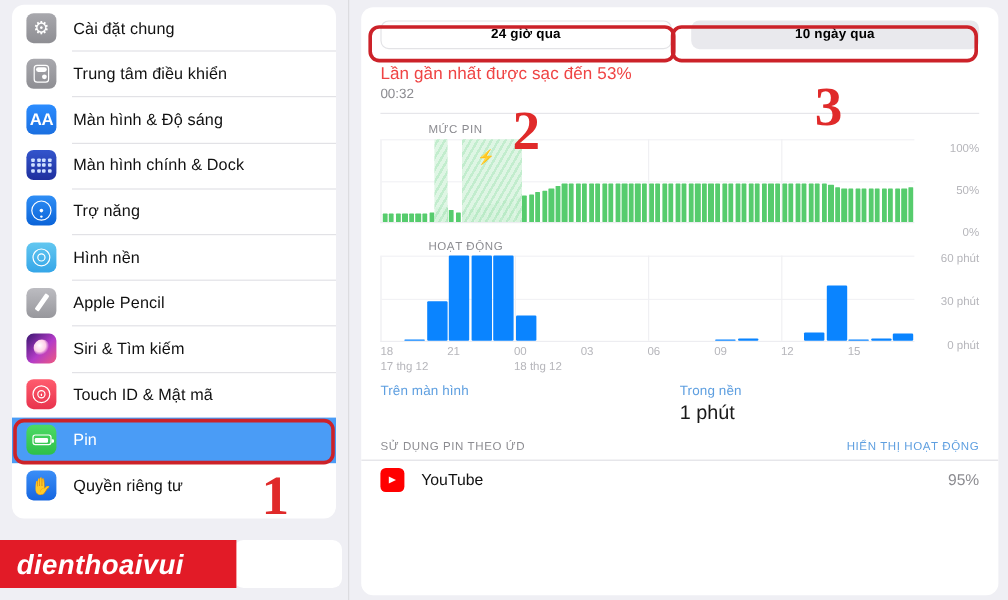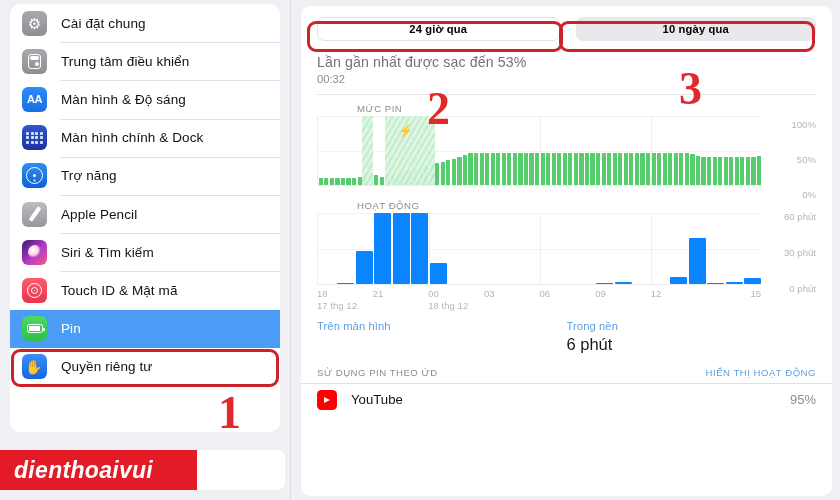--- a/index.html
+++ b/index.html
@@ -71,21 +71,21 @@
   .ico-home   { background: linear-gradient(#3355cc,#1f2f9e); }
   .ico-acc    { background: linear-gradient(#2f8ef5,#0a63d8); }
   .ico-wall   { background: linear-gradient(#63c7f0,#35a6e8); }
   .ico-siri   { background: linear-gradient(135deg,#3a1670,#b43cc8 55%,#f05a7e); }
   .ico-pencil { background: linear-gradient(#bcbcc1,#97979c); }
   .ico-touch  { background: linear-gradient(#ff5c6e,#e8334d); }
   .ico-pin    { background: linear-gradient(#4cd964,#2ec04a); }
   .ico-priv   { background: linear-gradient(#3b8ef7,#1666e0); }
 
   .gear-glyph { color:#fff; font-size:15px; line-height:1; }
-  .aa-glyph { color:#fff; font-size:11px; font-weight:700; letter-spacing:-0.5px;}
+  .aa-glyph { color:#fff; font-size:14px; font-weight:700; letter-spacing:-0.5px;}
   .cc-box { width:13px; height:15px; border:1.6px solid #fff; border-radius:3px; position:relative;}
   .cc-box::before{content:"";position:absolute;left:1px;top:1.4px;width:9px;height:4px;border-radius:2px;background:#fff;}
   .cc-box::after{content:"";position:absolute;right:1px;bottom:1.4px;width:4px;height:4px;border-radius:50%;background:#fff;}
   .home-grid{display:grid;grid-template-columns:repeat(4,3px);grid-template-rows:repeat(3,3px);gap:1.6px;}
   .home-grid i{background:#cfe0ff;border-radius:0.8px;display:block;}
   .acc-ring{width:17px;height:17px;border-radius:50%;border:1.5px solid #fff;display:flex;align-items:center;justify-content:center;}
   .acc-ring b{display:block;width:3px;height:3px;border-radius:50%;background:#fff;box-shadow:0 5px 0 -0.5px #fff;}
   .wall-f{width:15px;height:15px;border-radius:50%;border:1.5px solid #fff;position:relative;}
   .wall-f::before{content:"";position:absolute;inset:3px;border-radius:50%;border:1.3px solid #fff;}
   .siri-sw{width:14px;height:14px;border-radius:50%;background:radial-gradient(circle at 35% 35%,#fff,#ffd0e8 40%,transparent 62%);}
@@ -121,21 +121,21 @@
     flex: 1 1 0;
     height: 24px;
     border-radius: 7px;
     display: flex; align-items: center; justify-content: center;
     font-size: 11.2px; font-weight: 600; color: #000;
     letter-spacing: 0.15px;
   }
   .seg.on  { background: #ffffff; border: 1px solid #e3e3e6; }
   .seg.off { background: #e9e9ed; }
 
-  .lastcharge { font-size: 14.2px; color: #737373; padding-top: 9px; letter-spacing: .1px;}
+  .lastcharge { font-size: 14.2px; color: #ef4444; padding-top: 9px; letter-spacing: .1px;}
   .lastcharge-time { font-size: 11.2px; color: #8c8c91; padding-top: 3px; }
 
   .sep { height:1px; background:#e6e6ea; margin-top:9px; }
 
   .sec-title {
     font-size: 9.6px; color: #8c8c91; letter-spacing: .5px;
     padding-top: 8px; padding-bottom: 2px; margin-left: 40px;
   }
 
   
@@ -257,20 +257,26 @@
 
       <div class="side-row">
         <span class="ico ico-acc">
             <span class="acc-ring">
               <b></b>
             </span>
           </span>
         <span class="side-label">Trợ năng</span>
       </div>
 
+      <div class="side-row">
+        <span class="ico ico-wall">
+            <span class="wall-f"></span>
+          </span>
+        <span class="side-label">Hình nền</span>
+      </div>
 
       <div class="side-row">
         <span class="ico ico-pencil">
             <span class="pencil-b"></span>
           </span>
         <span class="side-label">Apple Pencil</span>
       </div>
 
       <div class="side-row">
         <span class="ico ico-siri">
@@ -460,33 +466,33 @@
         <div class="ylab" style="top:39px;">30 phút</div>
         <div class="ylab" style="top:75px;">0 phút</div>
         <div class="xaxis" id="actAxis">
             <div class="xtick" style="left: 0%;">18</div>
             <div class="xtick" style="left: 12.5%;">21</div>
             <div class="xtick" style="left: 25%;">00</div>
             <div class="xtick" style="left: 37.5%;">03</div>
             <div class="xtick" style="left: 50%;">06</div>
             <div class="xtick" style="left: 62.5%;">09</div>
             <div class="xtick" style="left: 75%;">12</div>
-            <div class="xtick" style="left: 87.5%; margin-left: 44px;">15</div>
+            <div class="xtick" style="left: 87.5%;">15</div>
             <div class="xsub" style="left: 0%;">17 thg 12</div>
             <div class="xsub" style="left: 25%;">18 thg 12</div>
           </div>
       </div>
 
       <div class="usage-row">
         <div class="usage-col">
           <div class="usage-cap">Trên màn hình</div>
         </div>
         <div class="usage-col">
           <div class="usage-cap">Trong nền</div>
-          <div class="usage-val">6 phút</div>
+          <div class="usage-val">1 phút</div>
         </div>
       </div>
 
       <div class="applist-head">
         <span class="l">SỬ DỤNG PIN THEO ỨD</span>
         <span class="r">HIỂN THỊ HOẠT ĐỘNG</span>
       </div>
 
       <div class="app-row topline">
         <span class="app-ico yt"></span>

